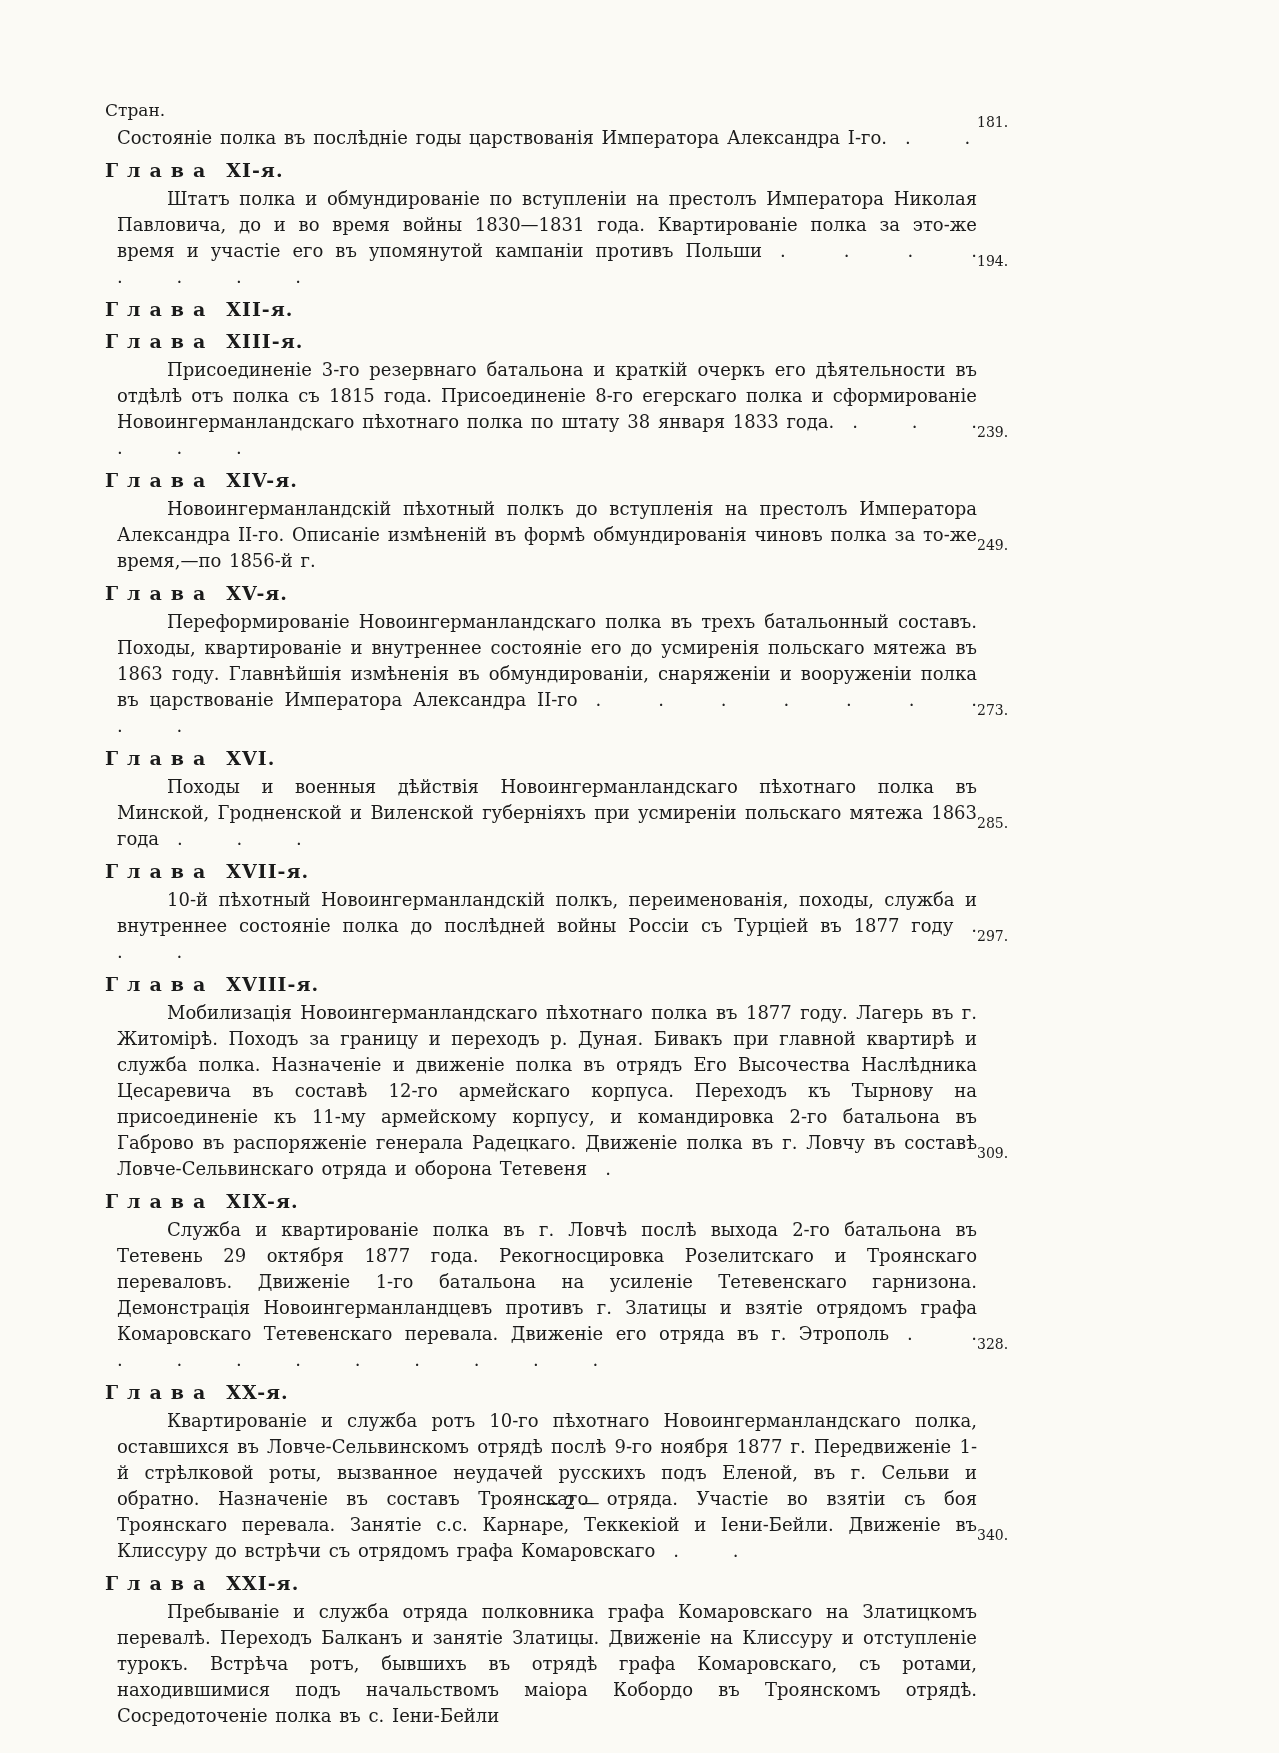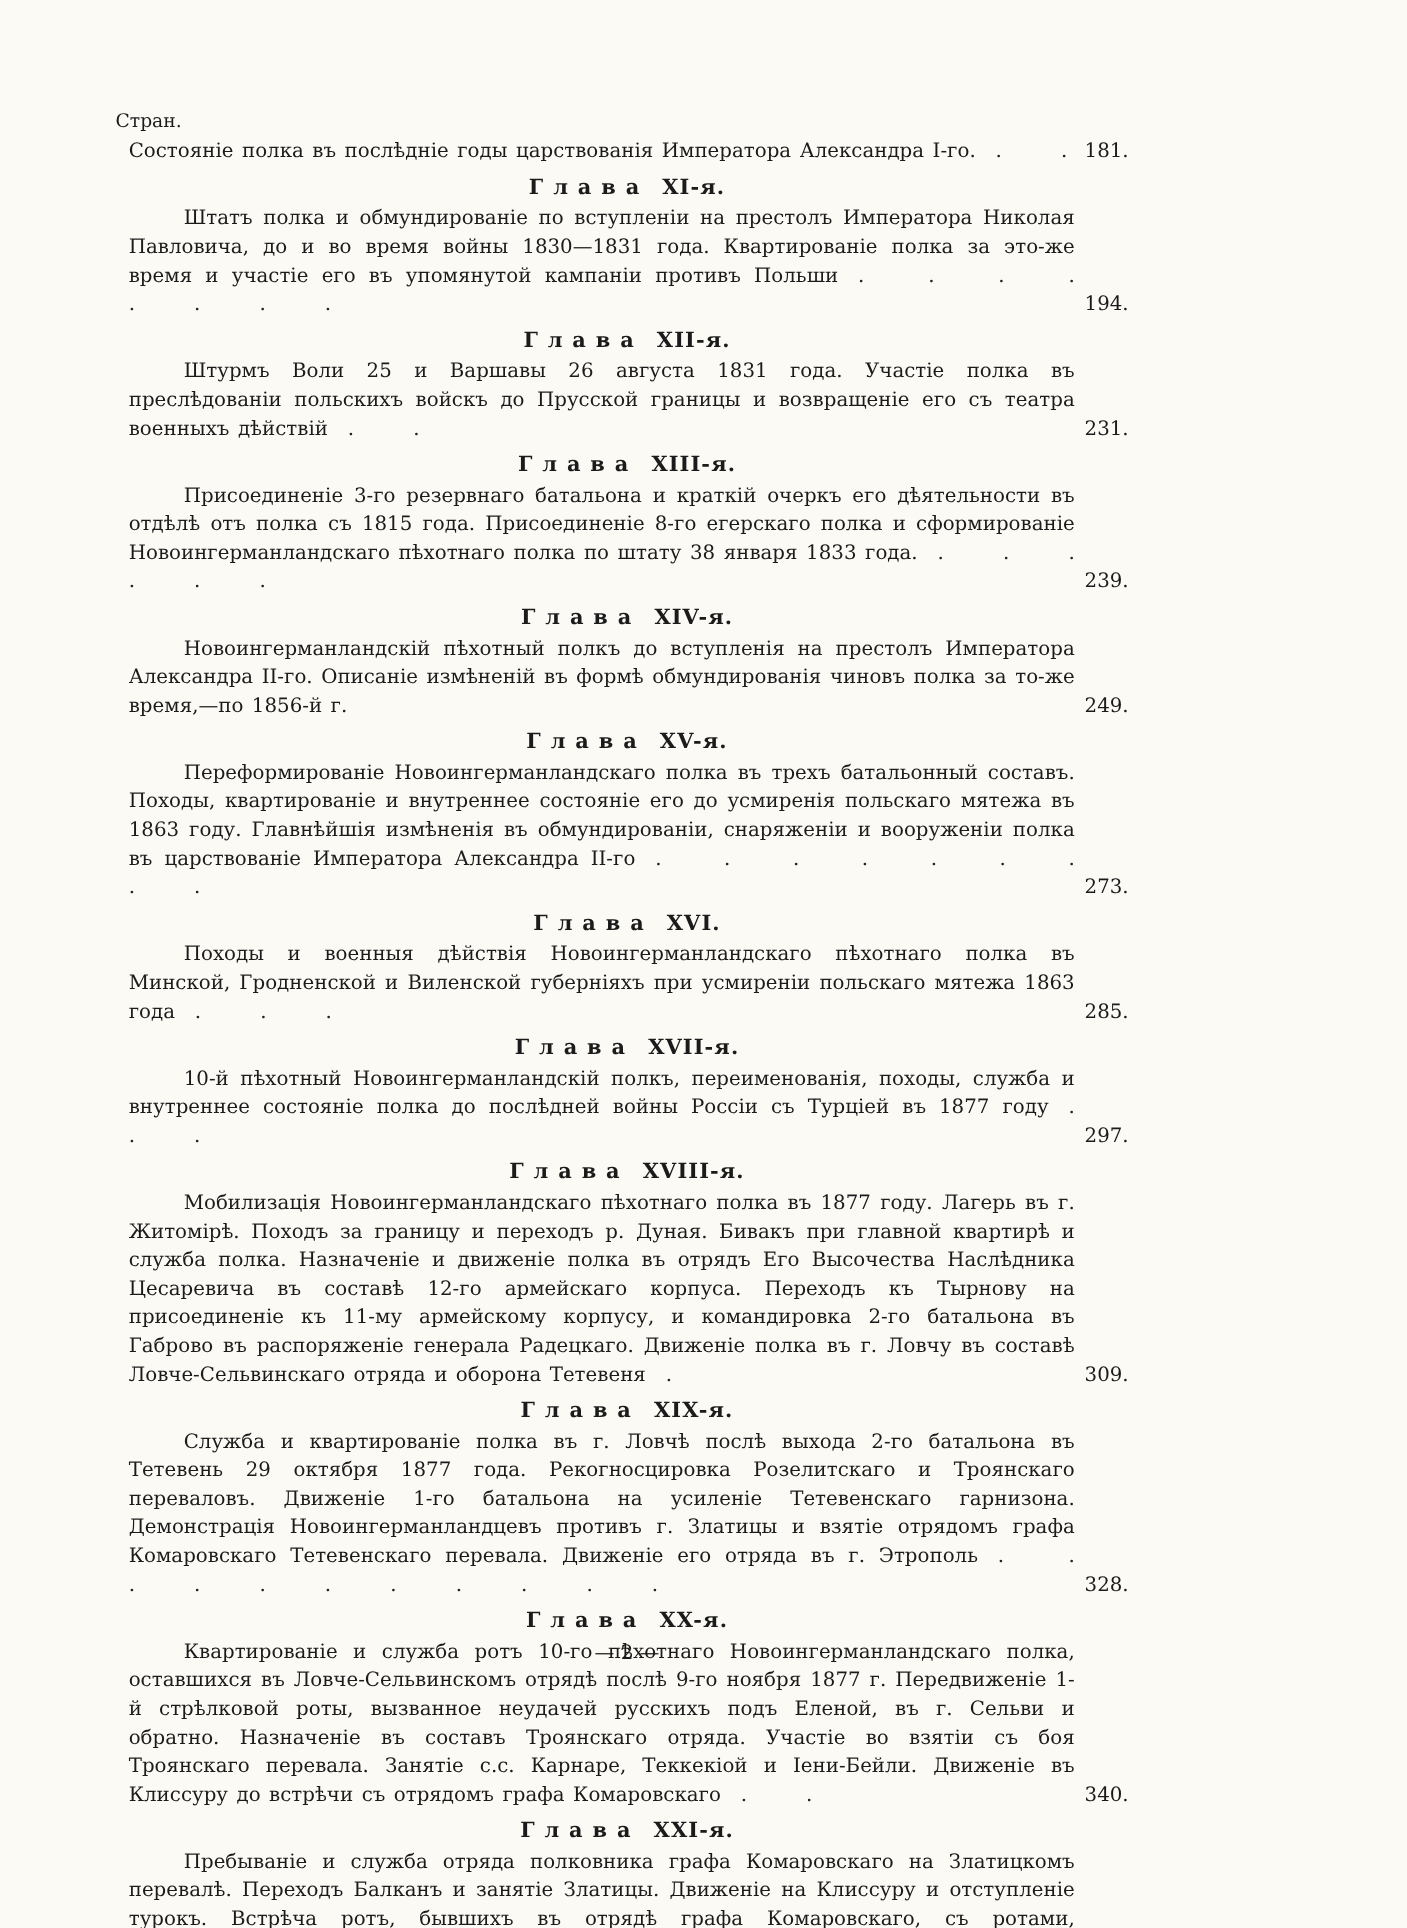--- a/index.html
+++ b/index.html
@@ -18,21 +18,20 @@
     padding-top: 98px;
   }
   .col-header {
     text-align: left;
     font-size: 17px;
     line-height: 25px;
     margin-bottom: 2px;
   }
   .entry { position: relative; }
   .chapter {
-    text-align: center;
     font-size: 19px;
     font-weight: bold;
     line-height: 25px;
     margin: 7px 0 3px 0;
   }
   .chapter-word { letter-spacing: 9px; margin-right: 12px; }
   .chapter-num { letter-spacing: 1px; }
   .entry-text {
     font-size: 18px;
     line-height: 26px;
@@ -45,24 +44,24 @@
   }
   .entry-text.no-indent { text-indent: 0; }
   .leaders {
     word-spacing: 48px;
     margin-left: 18px;
     color: #222;
   }
   .pagenum {
     position: absolute;
     right: 0;
-    bottom: 0;
+    bottom: 16px;
     width: 58px;
-    text-align: center;
-    font-size: 18px;
+    text-align: left;
+    font-size: 14px;
     line-height: 26px;
     text-indent: 0;
   }
   .footer {
     position: absolute;
     top: 1492px;
     left: 105px;
     width: 930px;
     text-align: center;
     font-size: 18px;
@@ -90,24 +89,20 @@
     <p class="entry-text">
       <span class="text">Штатъ полка и обмундированіе по вступленіи на престолъ Императора Николая Павловича, до и во время войны 1830—1831 года. Квартированіе полка за это-же время и участіе его въ упомянутой кампаніи противъ Польши</span><span class="leaders">. . . . . . . .</span>
       <span class="pagenum">194.</span>
     </p>
   </section>
 
   <section class="entry">
     <h2 class="chapter">
       <span class="chapter-word">Глава</span><span class="chapter-num">XII-я.</span>
     </h2>
-    <p class="entry-text">
-      <span class="text">Штурмъ Воли 25 и Варшавы 26 августа 1831 года. Участіе полка въ преслѣдованіи польскихъ войскъ до Прусской границы и возвращеніе его съ театра военныхъ дѣйствій</span><span class="leaders">. .</span>
-      <span class="pagenum">231.</span>
-    </p>
   </section>
 
   <section class="entry">
     <h2 class="chapter">
       <span class="chapter-word">Глава</span><span class="chapter-num">XIII-я.</span>
     </h2>
     <p class="entry-text">
       <span class="text">Присоединеніе 3-го резервнаго батальона и краткій очеркъ его дѣятельности въ отдѣлѣ отъ полка съ 1815 года. Присоединеніе 8-го егерскаго полка и сформированіе Новоингерманландскаго пѣхотнаго полка по штату 38 января 1833 года.</span><span class="leaders">. . . . . .</span>
       <span class="pagenum">239.</span>
     </p>

